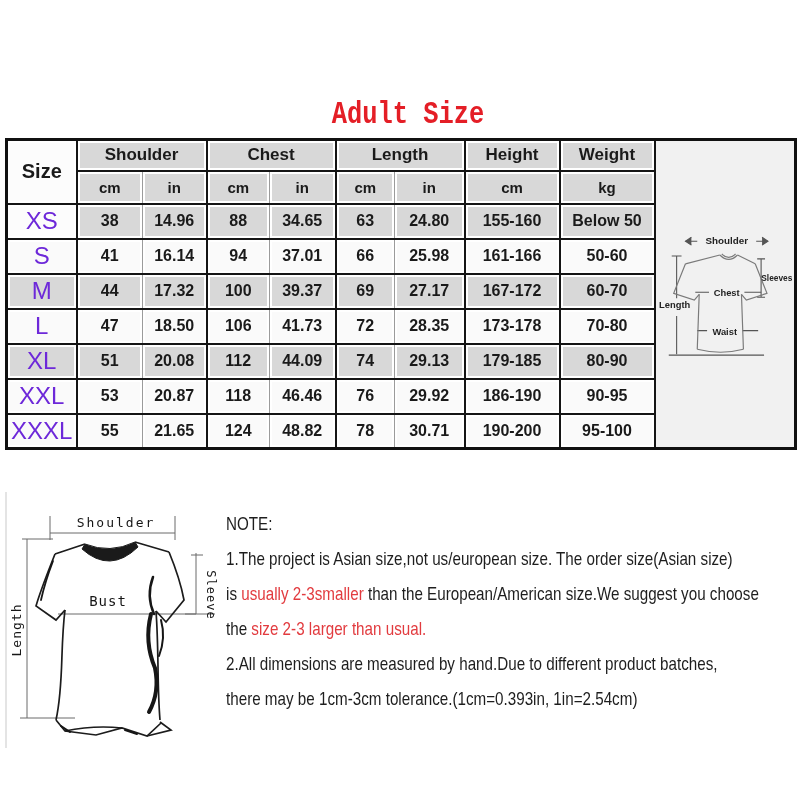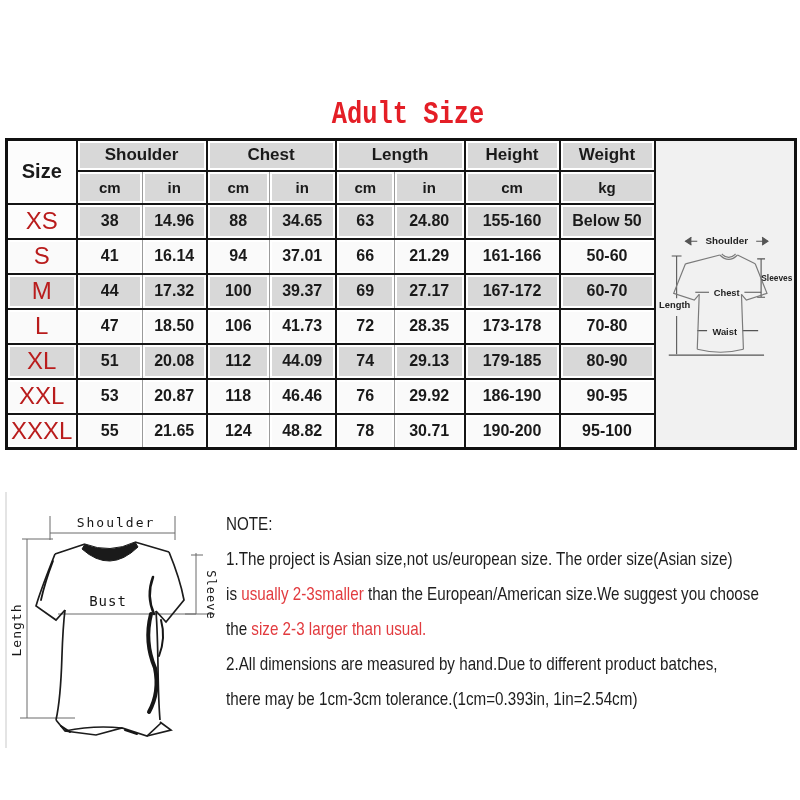--- a/index.html
+++ b/index.html
@@ -16,21 +16,21 @@
                  box-shadow:inset 0 0 0 2px #fff;overflow:hidden;}
   .size-table .thin-r{border-right:1px solid #9b9b9b;}
   .size-table .thin-l{border-left:1px solid #9b9b9b;}
   tr.h1{height:31px;} tr.h2{height:33px;} tr.dr{height:35px;}
   td.g{background:#d8d8d8;font-weight:bold;font-size:17px;}
   td.u{background:#d8d8d8;font-weight:bold;font-size:15px;}
   td.c-size{background:#fcfcfc;font-weight:bold;font-size:20px;}
   tr.gray td{background:#d8d8d8;}
   tr.white td{background:#fafafa;}
   td.bg-white{background:#fcfcfc !important;}
-  td.sz{color:#b91c1c;font-weight:normal;font-size:24px;}
+  td.sz{color:#6d28d9;font-weight:normal;font-size:24px;}
   td.v{font-weight:bold;font-size:16px;}
   td.diagram-cell{background:#f1f1f1;box-shadow:none;padding:0;}
   td.diagram-cell svg{display:block;width:100%;height:100%;}
   
   .big-shirt{position:absolute;left:4px;top:484px;}
   
   .note{position:absolute;left:226px;top:506px;width:714px;transform:scaleX(.8);
         transform-origin:left top;font-size:19px;line-height:35px;color:#1e1e1e;}
   .note div{white-space:nowrap;height:35px;}
   .note .red{color:#e23b3f;}
@@ -115,21 +115,21 @@
       <td class="v">155-160</td>
       <td class="v">Below 50</td>
     </tr>
     <tr class="dr white">
       <td class="sz">S</td>
       <td class="v thin-r">41</td>
       <td class="v thin-l">16.14</td>
       <td class="v thin-r">94</td>
       <td class="v thin-l">37.01</td>
       <td class="v thin-r">66</td>
-      <td class="v thin-l">21.29</td>
+      <td class="v thin-l">25.98</td>
       <td class="v">161-166</td>
       <td class="v">50-60</td>
     </tr>
     <tr class="dr gray">
       <td class="sz">M</td>
       <td class="v thin-r">44</td>
       <td class="v thin-l">17.32</td>
       <td class="v thin-r">100</td>
       <td class="v thin-l">39.37</td>
       <td class="v thin-r">69</td>

